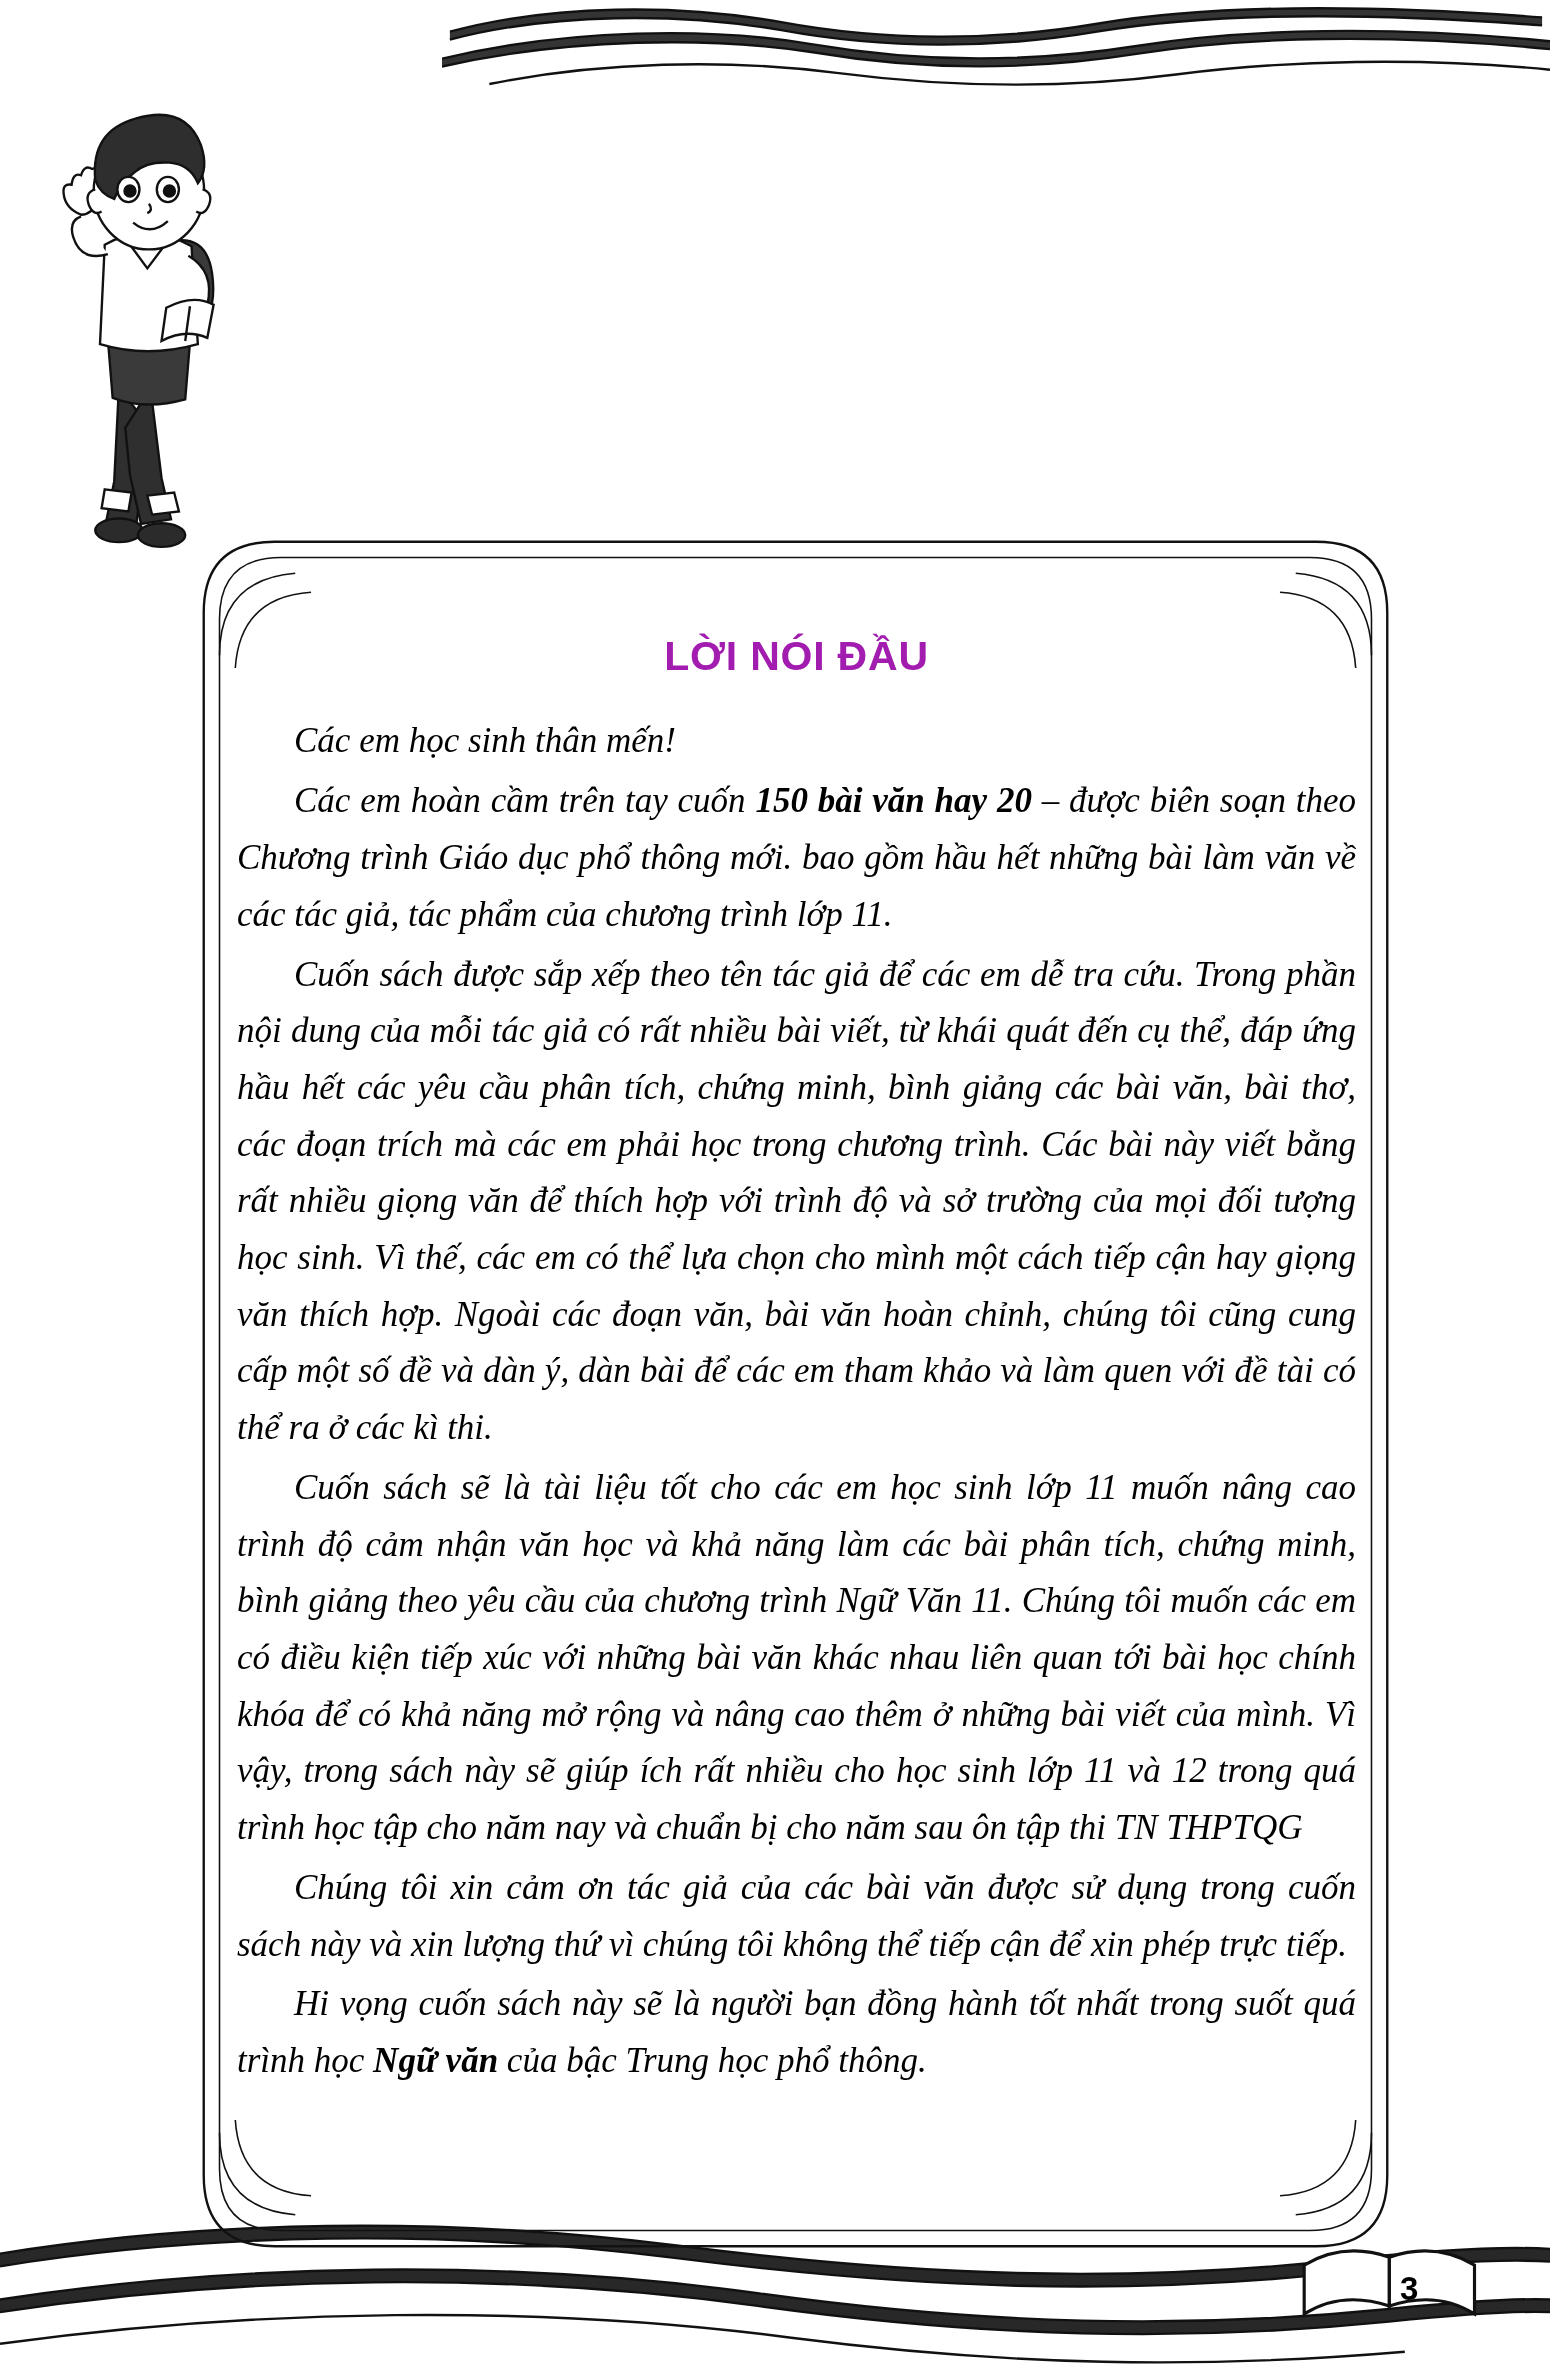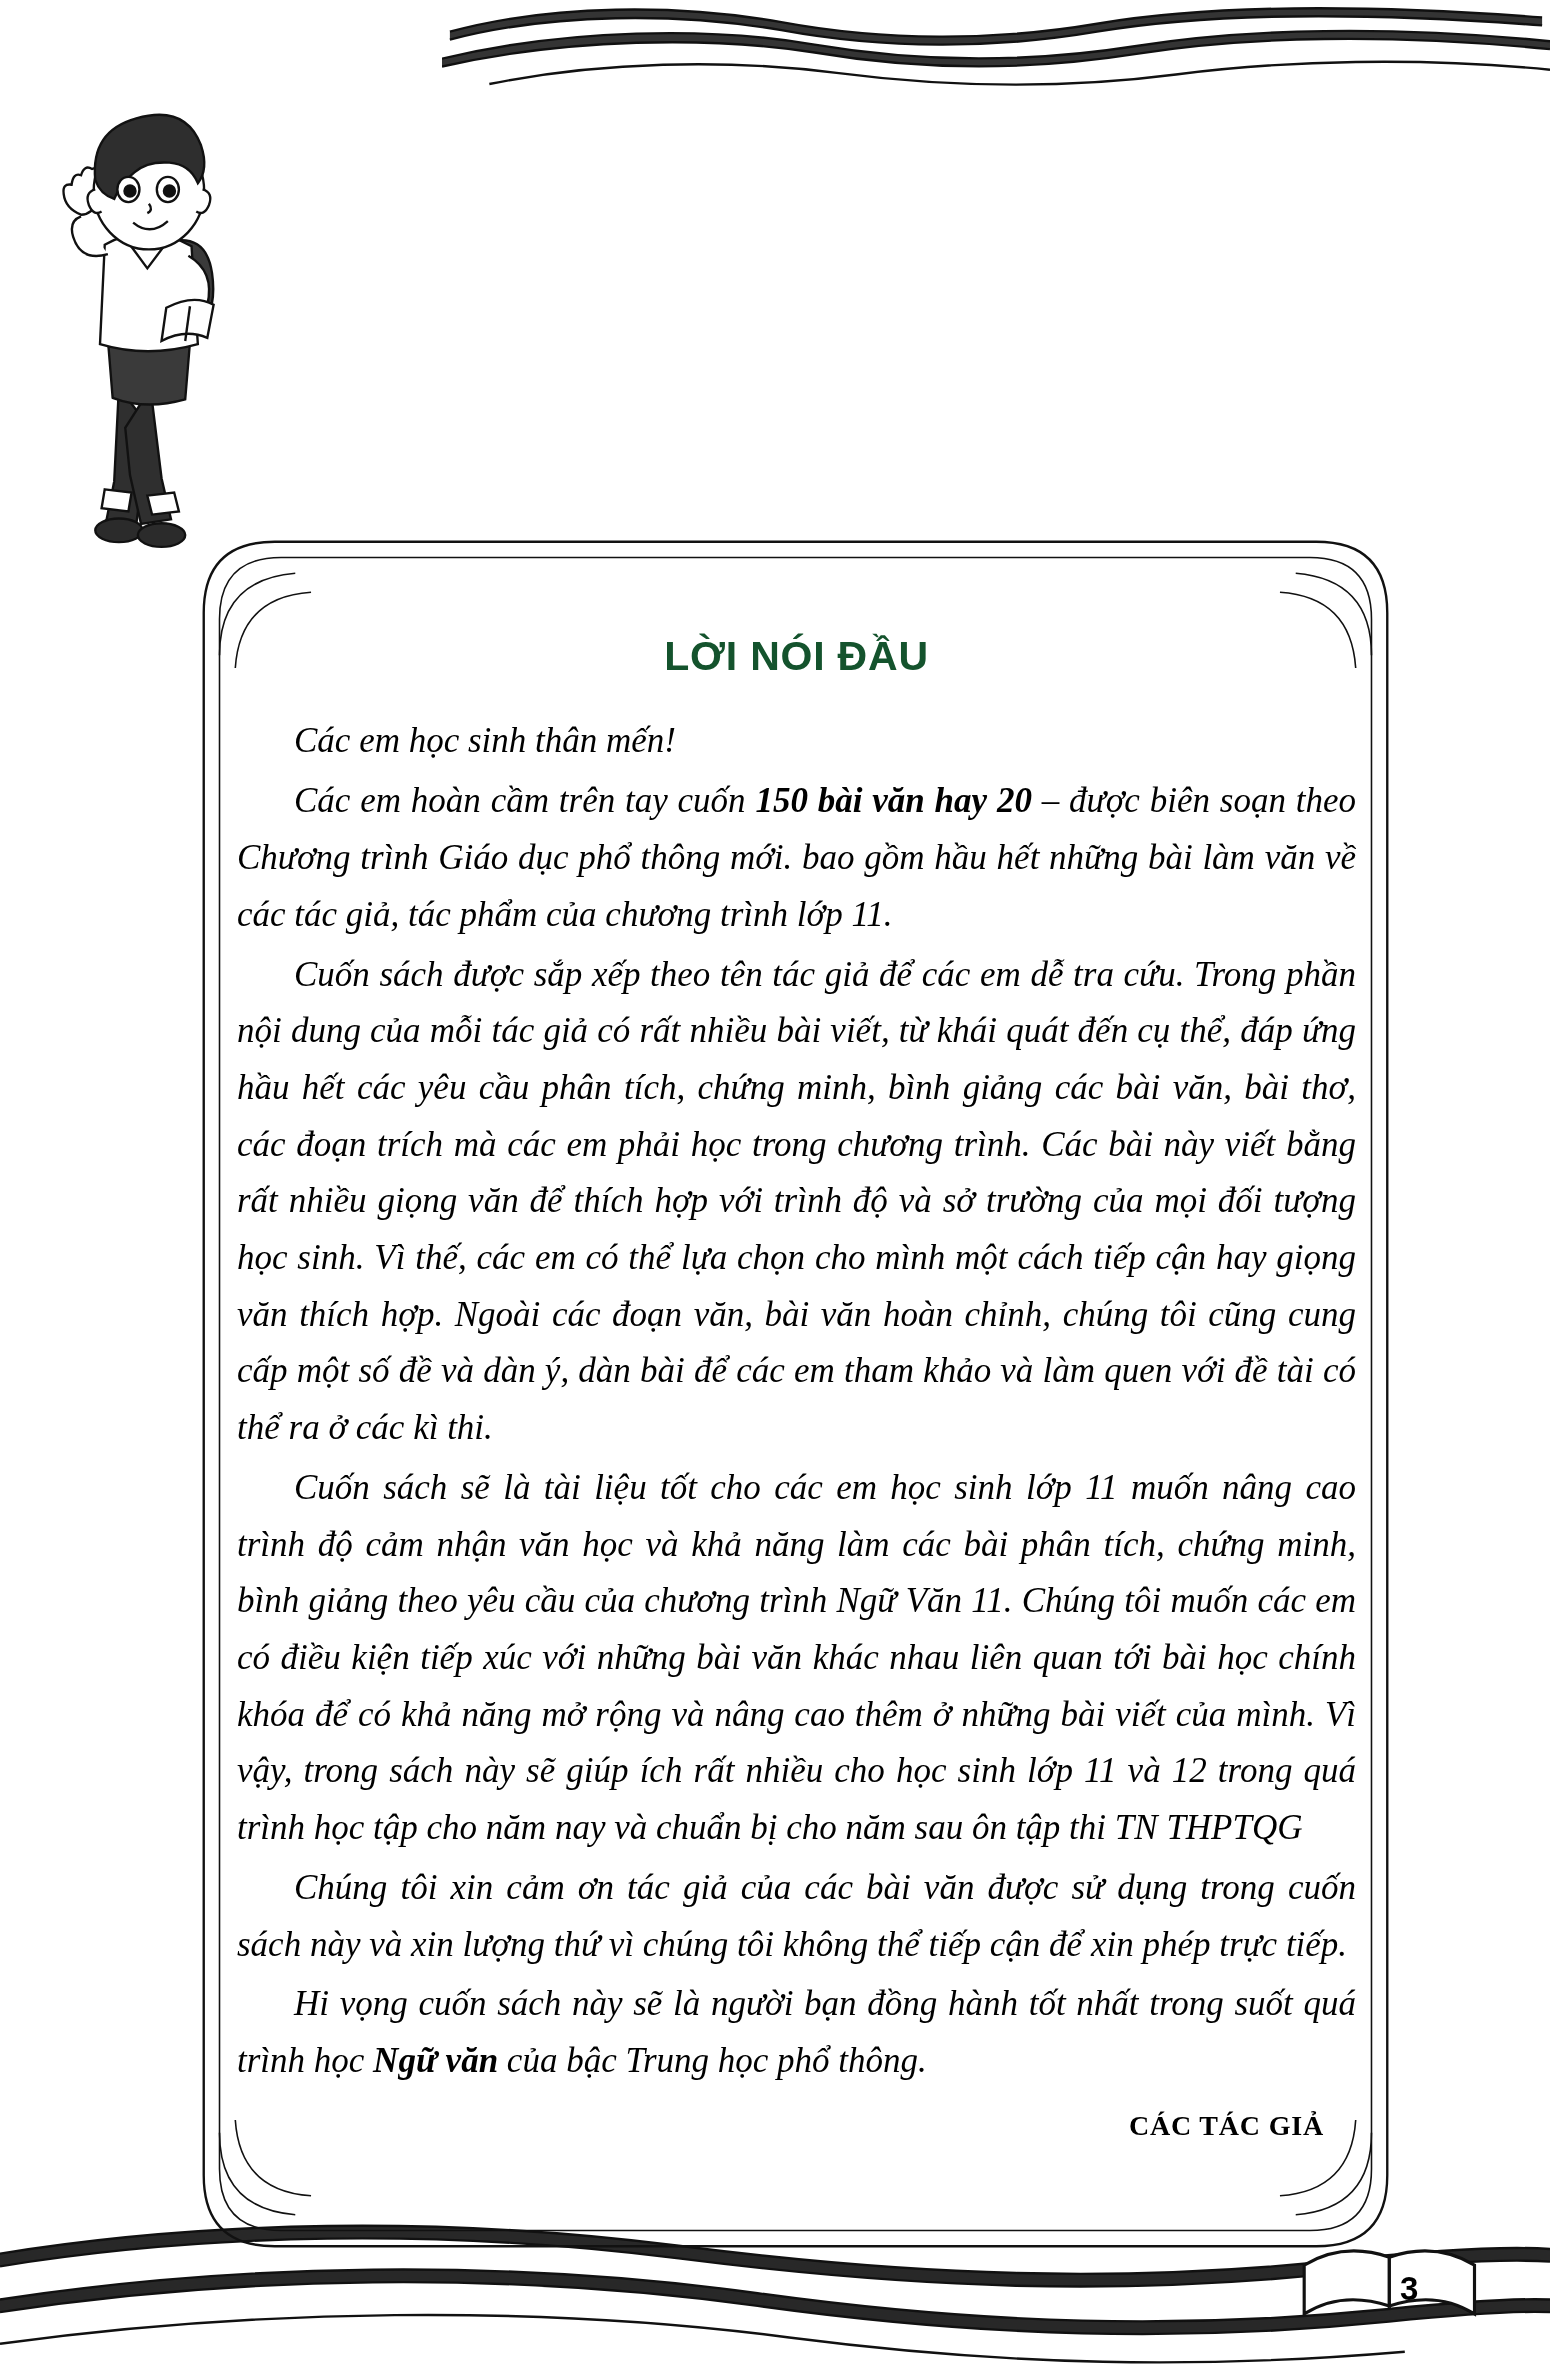--- a/index.html
+++ b/index.html
@@ -62,21 +62,21 @@
     left: 237px;
     width: 1119px;
     height: 1587px;
   }
   .doc-title {
     text-align: center;
     font-family: "Liberation Sans", sans-serif;
     font-weight: bold;
     font-size: 41px;
     letter-spacing: 0.8px;
-    color: #14532d;
+    color: #a21caf;
     margin: 17.4px 0 33px 0;
   }
   p.para {
     font-family: "Liberation Serif", serif;
     font-style: italic;
     font-size: 35px;
     line-height: 1.62;
     text-align: justify;
     text-justify: inter-word;
     margin: 0 0 3.2px 0;
@@ -201,21 +201,20 @@
 <div class="content">
   <h1 class="doc-title">LỜI NÓI ĐẦU</h1>
   <div id="paras">
       <p class="para"><span>Các em học sinh thân mến!</span></p>
       <p class="para"><span>Các em hoàn cầm trên tay cuốn </span><span class="b">150 bài văn hay 20</span><span> – được biên soạn theo Chương trình Giáo dục phổ thông mới. bao gồm hầu hết những bài làm văn về các tác giả, tác phẩm của chương trình lớp 11.</span></p>
       <p class="para"><span>Cuốn sách được sắp xếp theo tên tác giả để các em dễ tra cứu. Trong phần nội dung của mỗi tác giả có rất nhiều bài viết, từ khái quát đến cụ thể, đáp ứng hầu hết các yêu cầu phân tích, chứng minh, bình giảng các bài văn, bài thơ, các đoạn trích mà các em phải học trong chương trình. Các bài này viết bằng rất nhiều giọng văn để thích hợp với trình độ và sở trường của mọi đối tượng học sinh. Vì thế, các em có thể lựa chọn cho mình một cách tiếp cận hay giọng văn thích hợp. Ngoài các đoạn văn, bài văn hoàn chỉnh, chúng tôi cũng cung cấp một số đề và dàn ý, dàn bài để các em tham khảo và làm quen với đề tài có thể ra ở các kì thi.</span></p>
       <p class="para"><span>Cuốn sách sẽ là tài liệu tốt cho các em học sinh lớp 11 muốn nâng cao trình độ cảm nhận văn học và khả năng làm các bài phân tích, chứng minh, bình giảng theo yêu cầu của chương trình Ngữ Văn 11. Chúng tôi muốn các em có điều kiện tiếp xúc với những bài văn khác nhau liên quan tới bài học chính khóa để có khả năng mở rộng và nâng cao thêm ở những bài viết của mình. Vì vậy, trong sách này sẽ giúp ích rất nhiều cho học sinh lớp 11 và 12 trong quá trình học tập cho năm nay và chuẩn bị cho năm sau ôn tập thi TN THPTQG</span></p>
       <p class="para"><span>Chúng tôi xin cảm ơn tác giả của các bài văn được sử dụng trong cuốn sách này và xin lượng thứ vì chúng tôi không thể tiếp cận để xin phép trực tiếp.</span></p>
       <p class="para"><span>Hi vọng cuốn sách này sẽ là người bạn đồng hành tốt nhất trong suốt quá trình học </span><span class="b">Ngữ văn</span><span> của bậc Trung học phổ thông.</span></p>
     </div>
-  <div class="signature">CÁC TÁC GIẢ</div>
 </div>
 
 <div class="bottom-waves">
   <svg viewBox="0 0 1964 210" preserveAspectRatio="none" width="1550" height="166">
     <g fill="none" stroke="#111" stroke-width="3">
       <path d="M0,54 C260,12 560,6 860,44 C1160,82 1420,92 1700,62 C1810,50 1900,44 1964,48"></path>
       <path d="M0,70 C260,28 560,22 860,60 C1160,98 1420,108 1700,78 C1810,66 1900,60 1964,64"></path>
       <path d="M0,112 C300,66 640,60 960,104 C1250,144 1500,150 1760,124 C1860,114 1920,110 1964,112"></path>
       <path d="M0,128 C300,82 640,76 960,120 C1250,160 1500,166 1760,140 C1860,130 1920,126 1964,128"></path>
       <path d="M0,168 C320,124 680,118 1000,160 C1280,196 1520,200 1780,178"></path>

